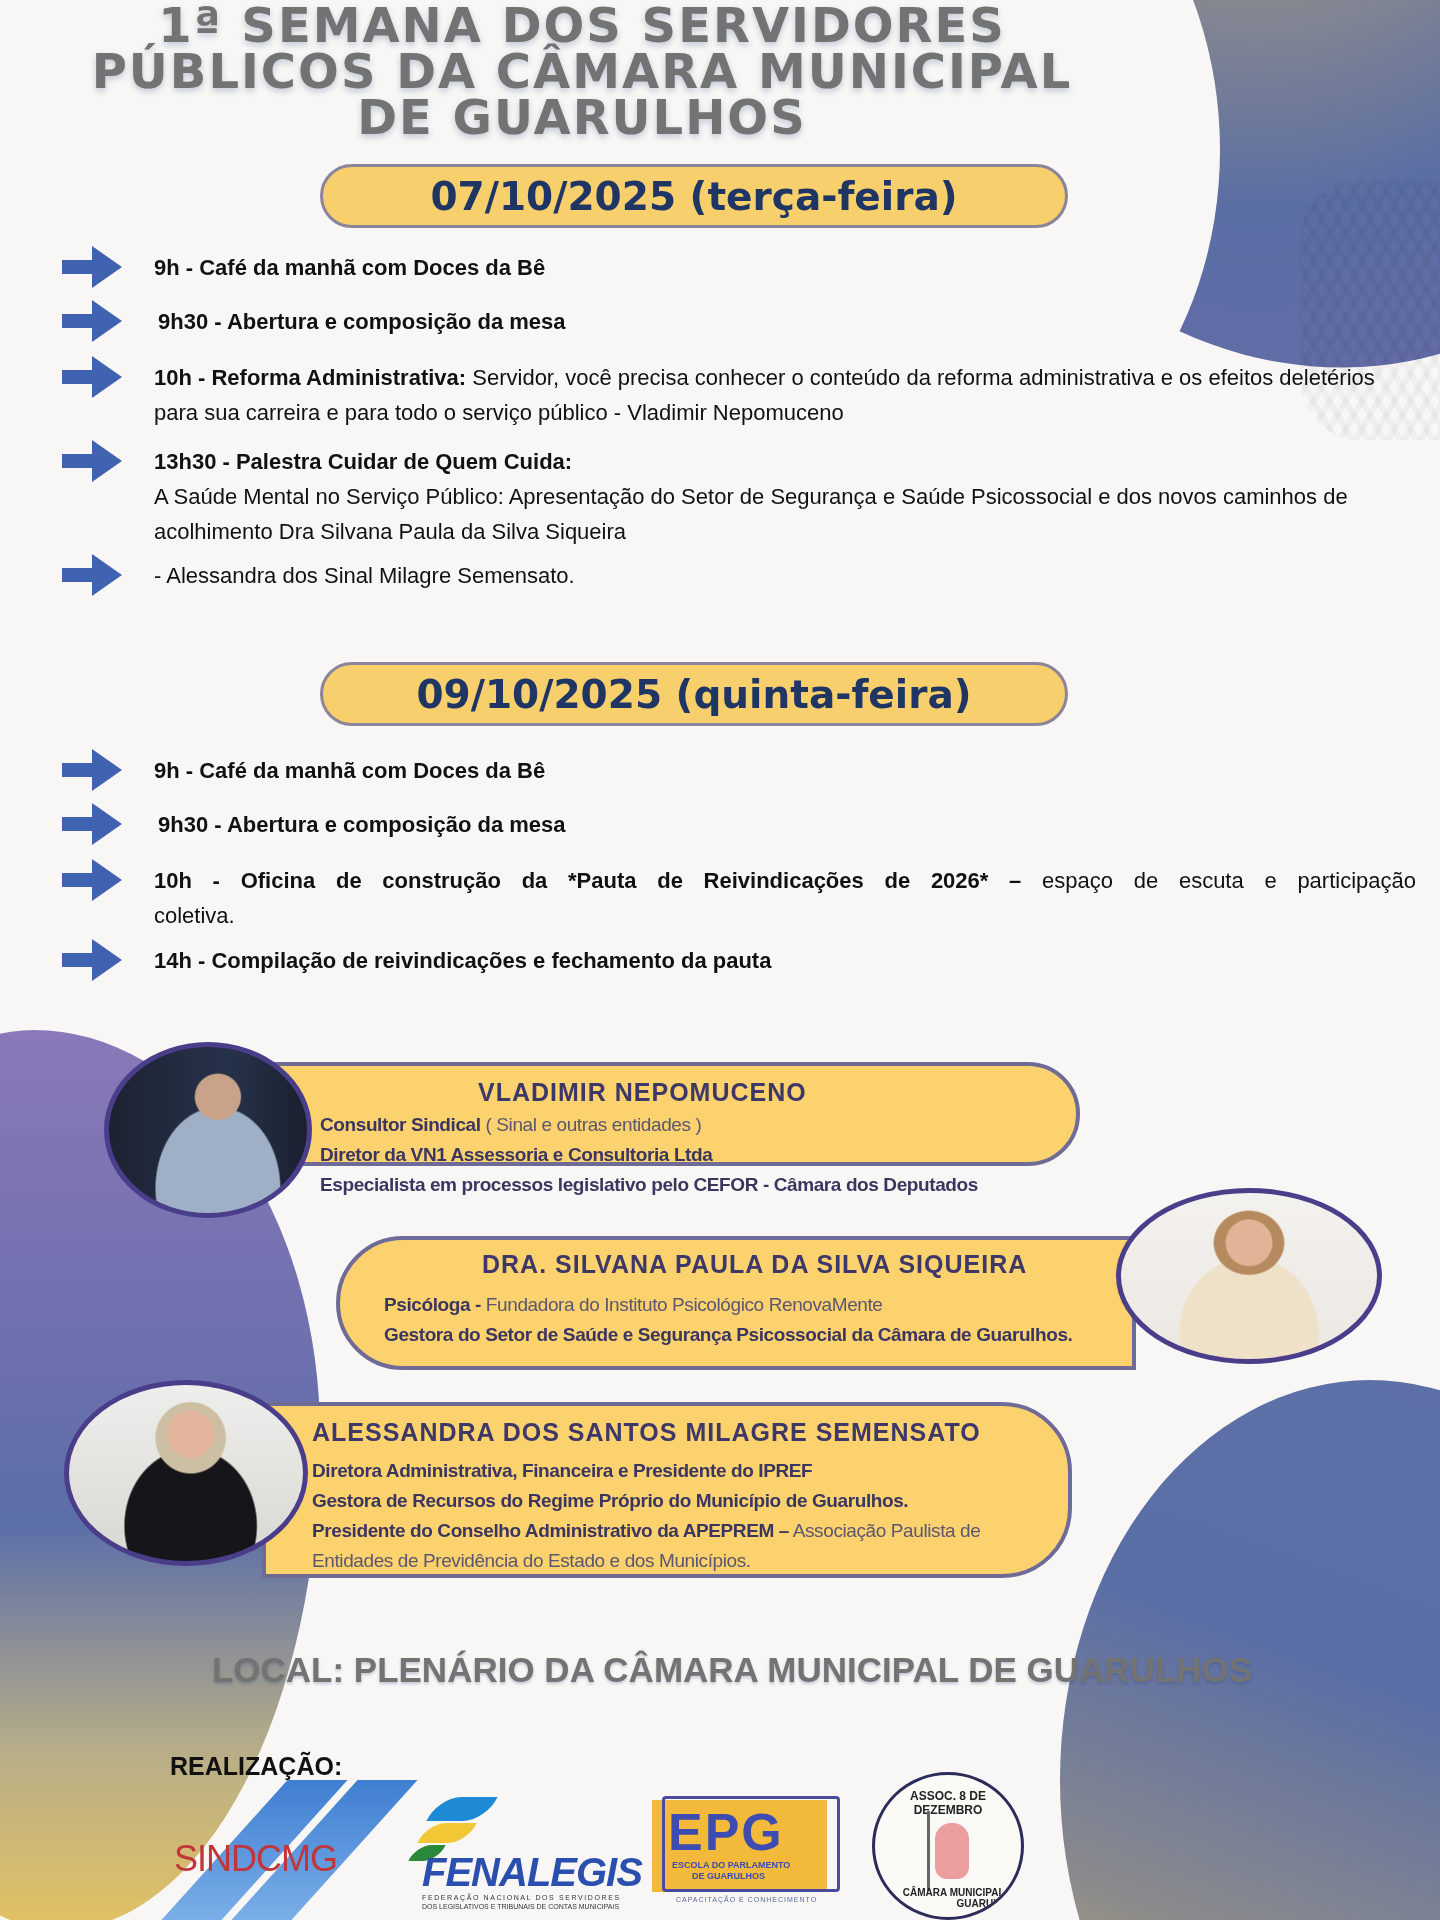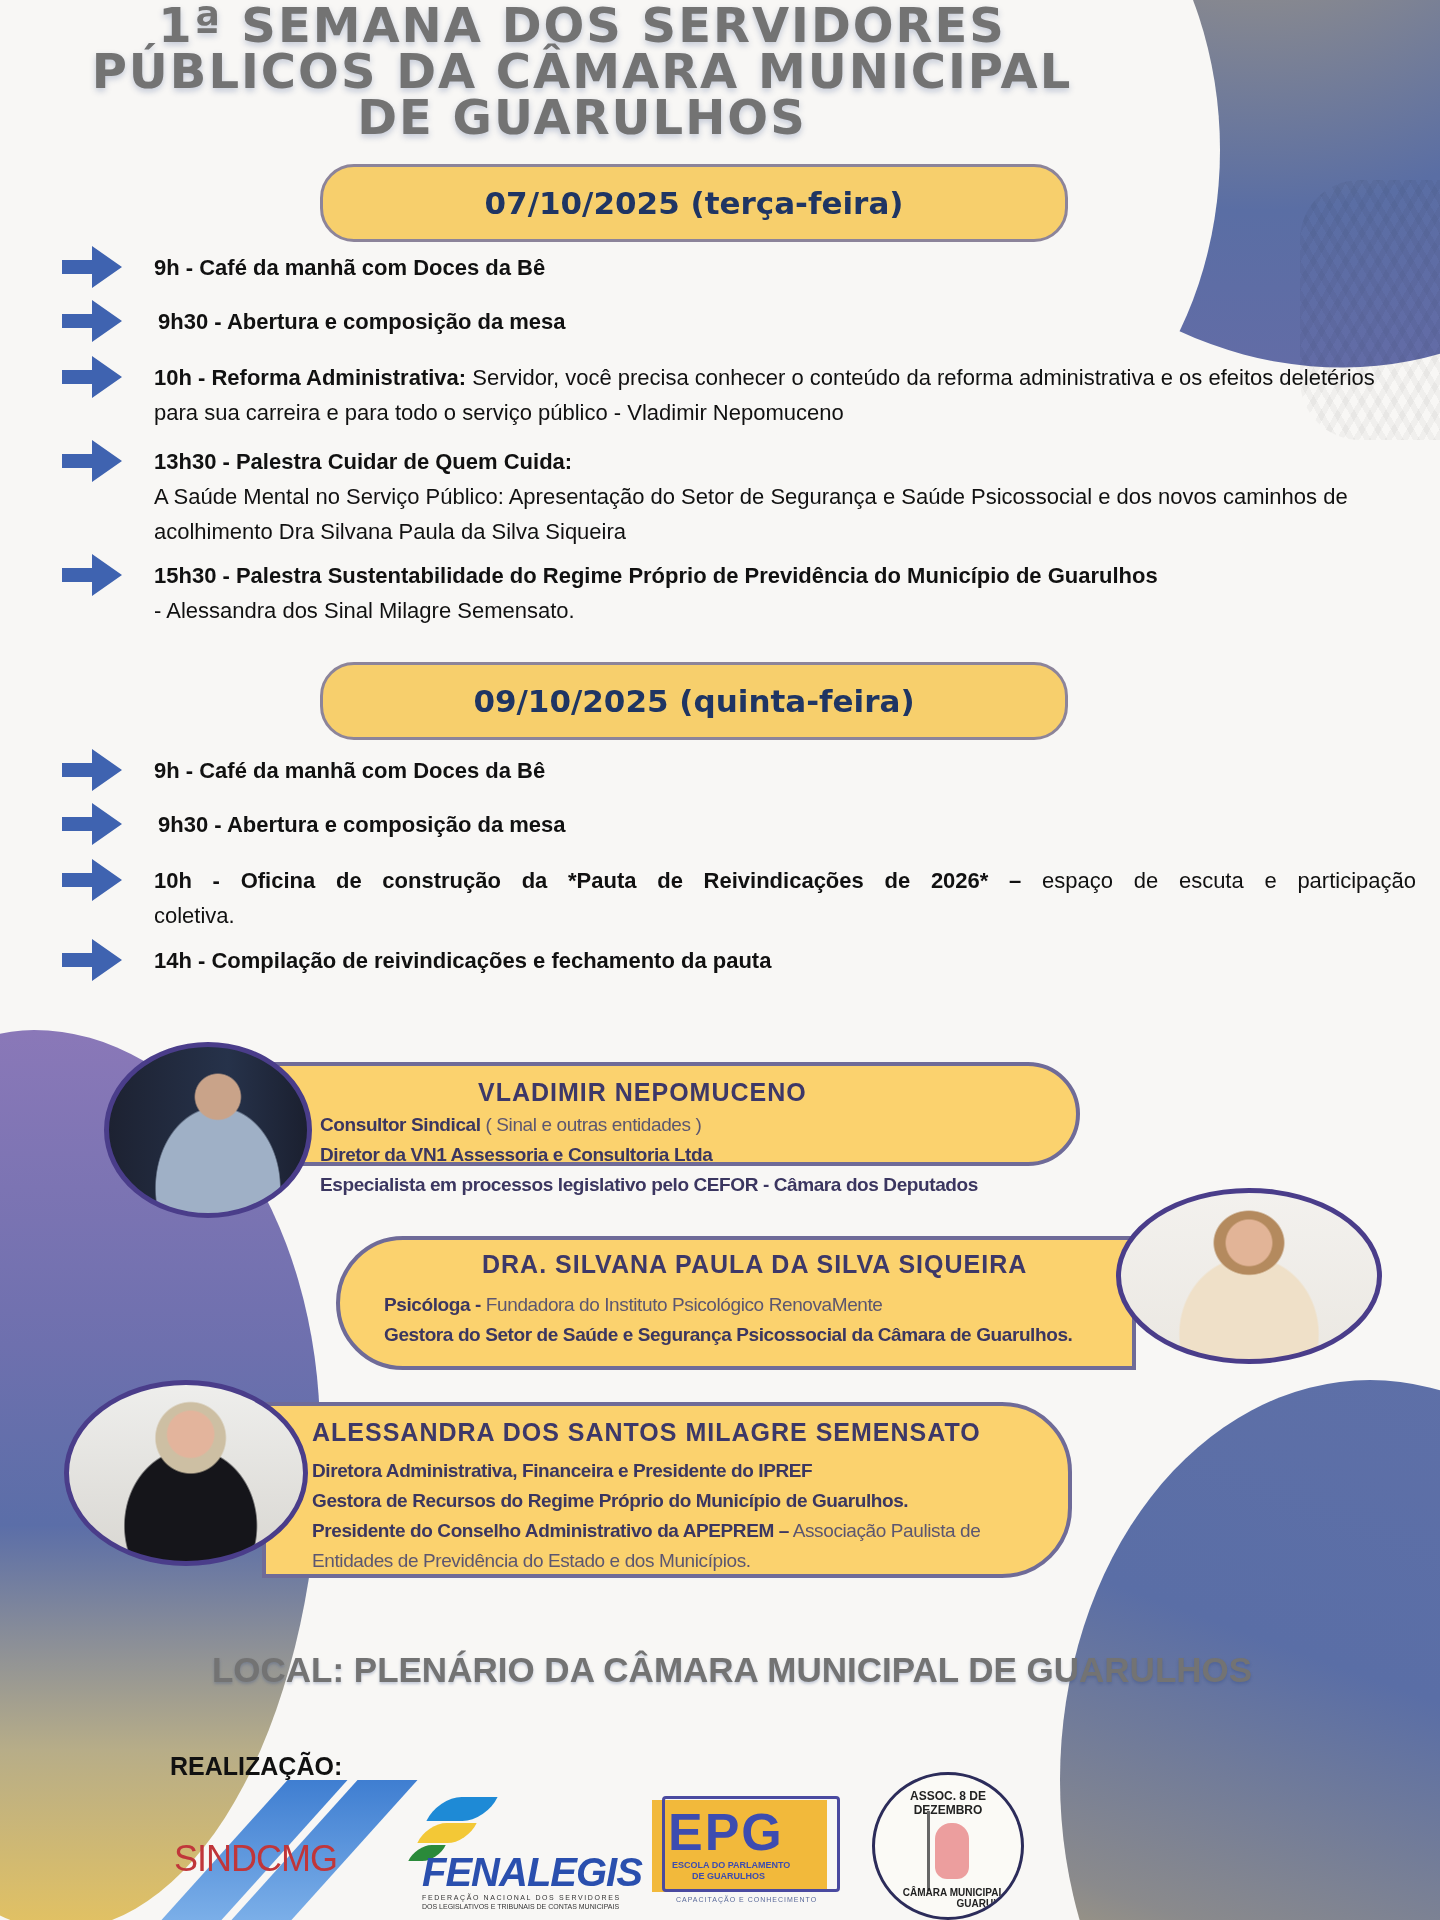--- a/index.html
+++ b/index.html
@@ -39,24 +39,24 @@
 
   .title {
     position: absolute; left: 0; top: 0; width: 1164px; text-align: center;
     color: #737373; font-weight: bold; font-size: 48px; line-height: 46px;
     letter-spacing: 2px; font-family: "DejaVu Sans", sans-serif;
     text-shadow: 0 3px 6px rgba(30,58,122,0.25);
   }
   .title div { white-space: nowrap; }
 
   .date-pill {
-    position: absolute; left: 320px; width: 748px; height: 78px;
+    position: absolute; left: 320px; width: 748px; height: 64px;
     background: #f7cf6c; border: 3px solid #8c849a; border-radius: 34px;
     display: flex; align-items: center; justify-content: center;
-    color: #1f3563; font-weight: bold; font-size: 31px;
+    color: #1f3563; font-weight: bold; font-size: 39px;
   }
 
   .agenda { position: absolute; left: 60px; width: 1300px; }
   .agenda-item { position: absolute; left: 0; width: 1300px; }
   .arrow {
     position: absolute; left: 0; width: 64px; height: 42px;
   }
   .item-text {
     position: absolute; left: 94px; width: 1264px; font-size: 22px; line-height: 35px;
     font-family: "Liberation Sans", sans-serif; color: #111;
@@ -186,21 +186,21 @@
   <div class="agenda-item" style="top:194px;">
     <svg class="arrow" viewBox="0 0 64 42" style="top:-4px;">
         <path d="M2 14 H32 V0 L62 21 L32 42 V28 H2 Z" fill="#3f63b0"></path>
       </svg>
     <div class="item-text" style="top:0;"><b style="display:block;">13h30 - Palestra Cuidar de Quem Cuida:</b><span>A Saúde Mental no Serviço Público: Apresentação do Setor de Segurança e Saúde Psicossocial e dos novos caminhos de acolhimento Dra Silvana Paula da Silva Siqueira</span></div>
   </div>
   <div class="agenda-item" style="top:308px;">
     <svg class="arrow" viewBox="0 0 64 42" style="top:-4px;">
         <path d="M2 14 H32 V0 L62 21 L32 42 V28 H2 Z" fill="#3f63b0"></path>
       </svg>
-    <div class="item-text" style="top:0;"><b style="display:block;">15h30 - Palestra Sustentabilidade do Regime Próprio de Previdência do Município de Guarulhos</b><span>- Alessandra dos Sinal Milagre Semensato.</span></div>
+    <div class="item-text" style="top:0;"><span>- Alessandra dos Sinal Milagre Semensato.</span></div>
   </div>
 </div>
 
 <div class="date-pill" style="top:662px;">
   <span>09/10/2025 (quinta-feira)</span>
 </div>
 
 <div class="agenda" style="top:753px;">
   <div class="agenda-item" style="top:0;">
     <svg class="arrow" viewBox="0 0 64 42" style="top:-4px;">

